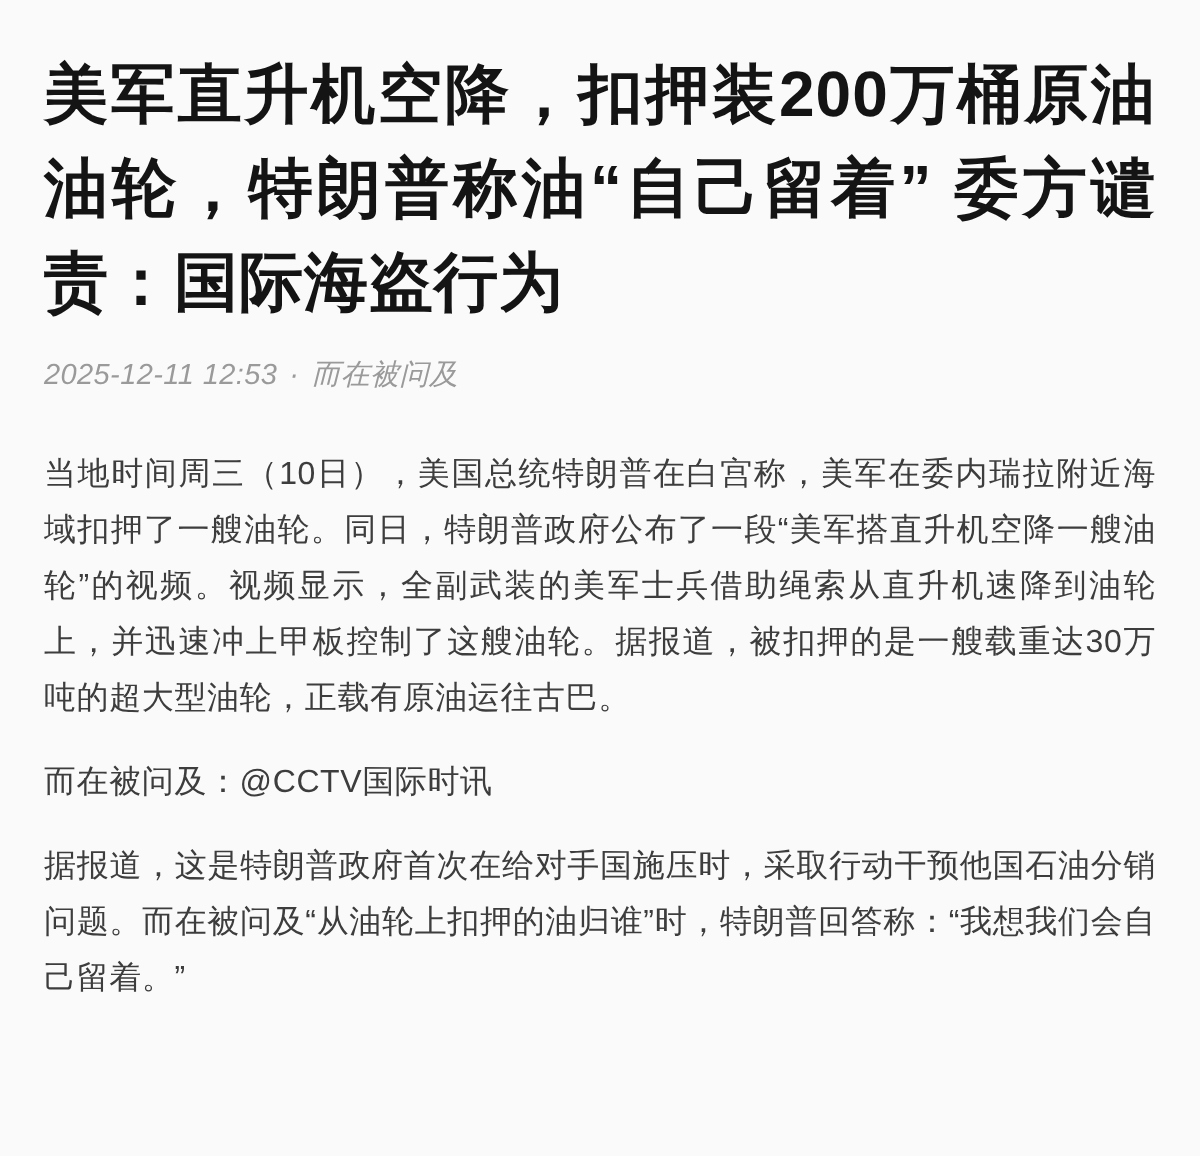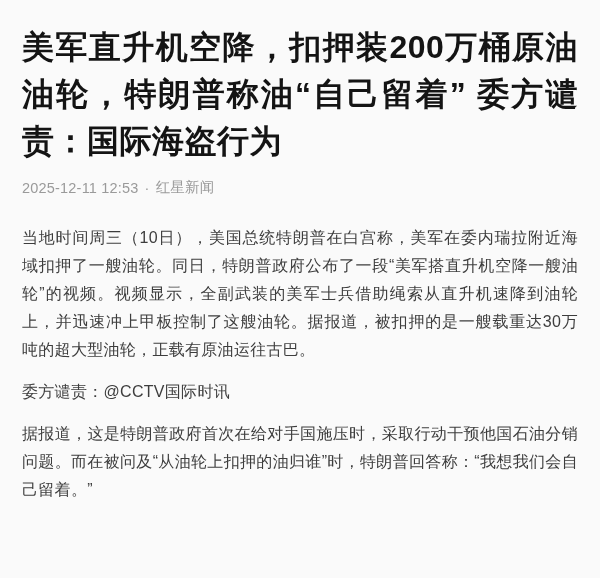--- a/index.html
+++ b/index.html
@@ -27,20 +27,21 @@
     text-align: justify;
   }
   .meta {
     margin-top: 13px;
     font-size: 14.5px;
     color: #9a9a9a;
     display: flex;
     align-items: center;
     gap: 6px;
     letter-spacing: 0.2px;
+    font-style: italic;
   }
   .content {
     margin-top: 27px;
   }
   .content p {
     margin: 14px 0 0;
     font-size: 16px;
     line-height: 28px;
     color: #3d3d3d;
     text-align: justify;
@@ -52,21 +53,21 @@
 </style>
 </head>
 <body>
 
 <article class="article">
   <h1 class="headline">美军直升机空降，扣押装200万桶原油油轮，特朗普称油“自己留着” 委方谴责：国际海盗行为</h1>
 
   <div class="meta">
     <span>2025-12-11 12:53</span>
     <span>·</span>
-    <span>红星新闻</span>
+    <span>而在被问及</span>
   </div>
 
   <div class="content">
     <p>当地时间周三（10日），美国总统特朗普在白宫称，美军在委内瑞拉附近海域扣押了一艘油轮。同日，特朗普政府公布了一段“美军搭直升机空降一艘油轮”的视频。视频显示，全副武装的美军士兵借助绳索从直升机速降到油轮上，并迅速冲上甲板控制了这艘油轮。据报道，被扣押的是一艘载重达30万吨的超大型油轮，正载有原油运往古巴。</p>
-    <p>委方谴责：@CCTV国际时讯</p>
+    <p>而在被问及：@CCTV国际时讯</p>
     <p>据报道，这是特朗普政府首次在给对手国施压时，采取行动干预他国石油分销问题。而在被问及“从油轮上扣押的油归谁”时，特朗普回答称：“我想我们会自己留着。”</p>
   </div>
 </article>
 
 </body></html>

